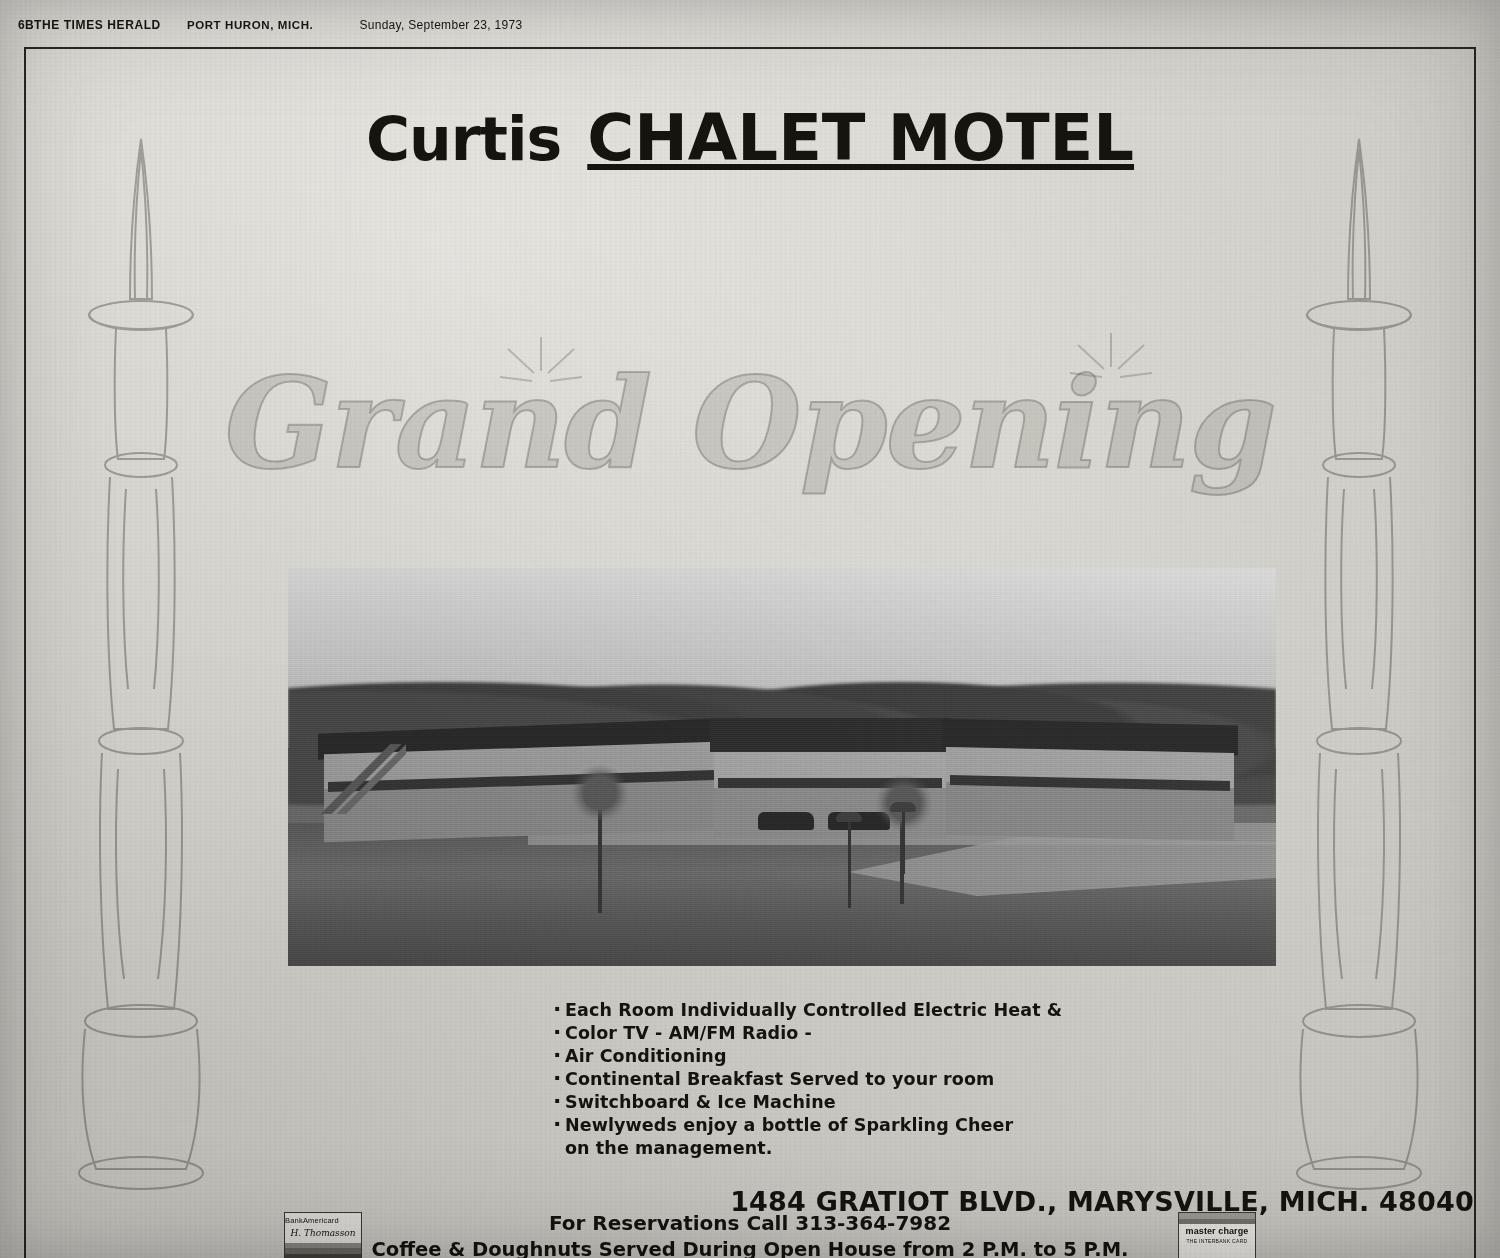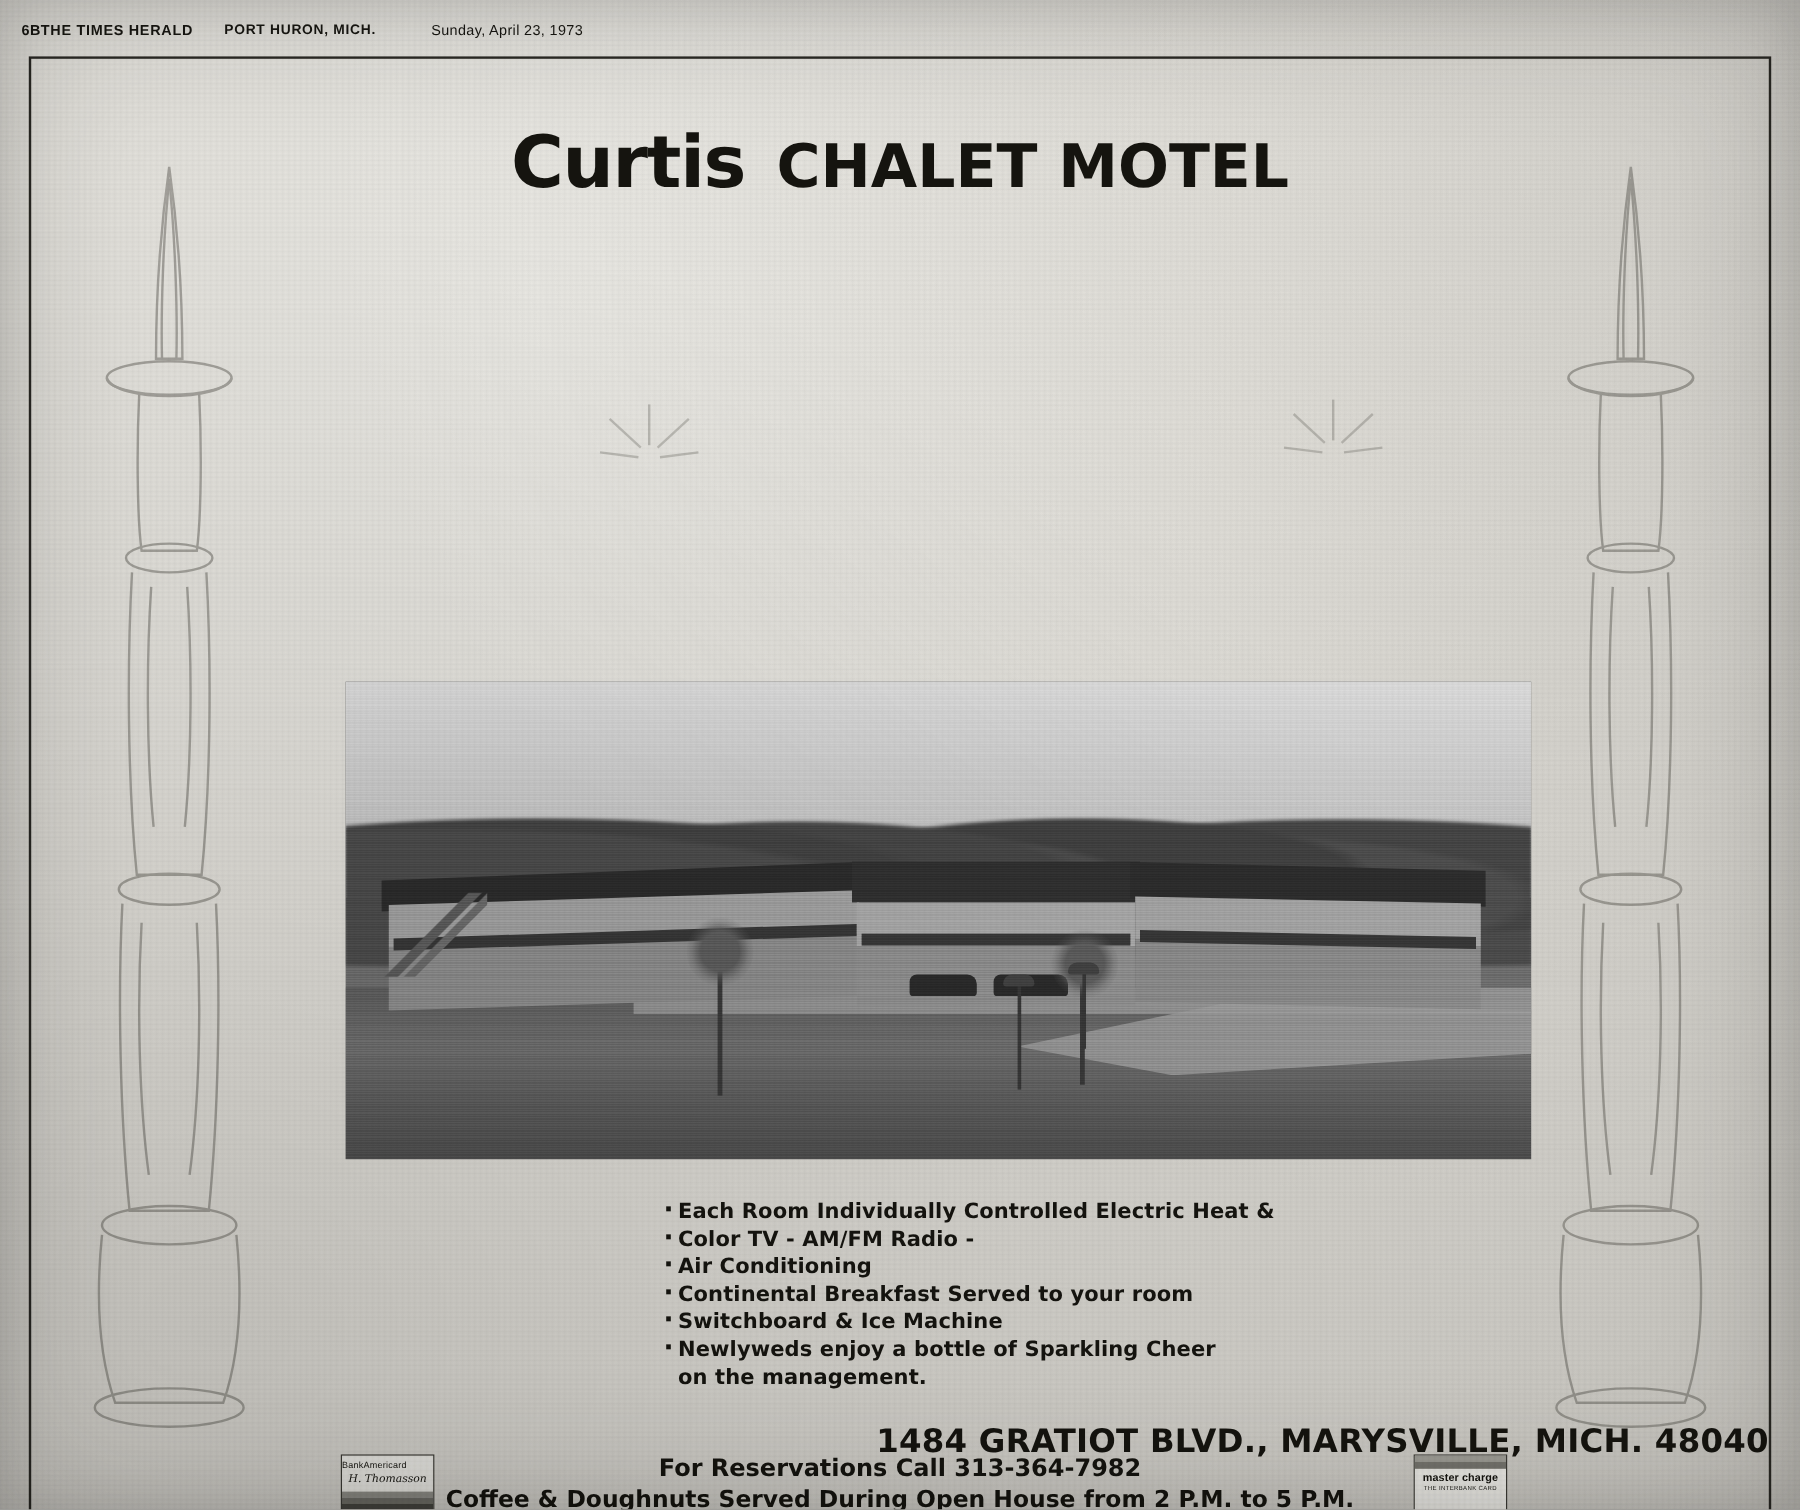--- a/index.html
+++ b/index.html
@@ -100,22 +100,23 @@
   }
   .brand {
     font-family: "DejaVu Sans", sans-serif;
     font-weight: 700;
     font-size: 60px;
     letter-spacing: -1px;
   }
   .bigname {
     font-family: "DejaVu Sans", sans-serif;
     font-weight: 700;
-    font-size: 50px;
+    font-size: 64px;
     letter-spacing: 0px;
+    text-decoration: underline;
   }
   .announces {
     margin-top: 28px;
     font-family: "DejaVu Sans", sans-serif;
     font-weight: 700;
     font-size: 40px;
     text-align: center;
     letter-spacing: .2px;
   }
 
@@ -358,21 +359,21 @@
 </style>
 </head>
 <body>
 
 <div class="page">
 
   <div class="masthead">
     <span class="folio">6B</span>
     <span class="paper">THE TIMES HERALD</span>
     <span class="city">PORT HURON, MICH.</span>
-    <span class="date">Sunday, April 23, 1973</span>
+    <span class="date">Sunday, September 23, 1973</span>
   </div>
 
   <div class="ad-border">
     <div class="ad-inner">
 
       <svg class="candle left" viewBox="0 0 170 1080">
         <g fill="none" stroke="#4a4942" stroke-width="2">
           <path d="M85 10 C78 60 74 120 74 170 L96 170 C96 120 92 60 85 10 Z"></path>
           <path d="M85 20 C80 70 78 130 79 170"></path>
           <path d="M85 20 C90 70 92 130 91 170"></path>
@@ -434,20 +435,21 @@
         </svg>
         <svg class="sparkle" style="left:1040px; top:-22px;" viewBox="0 0 90 90">
           <g stroke="#6b6a63" stroke-width="2" fill="none">
             <line x1="45" y1="6" x2="45" y2="40"></line>
               <line x1="12" y1="18" x2="38" y2="42"></line>
             <line x1="78" y1="18" x2="52" y2="42"></line>
               <line x1="4" y1="46" x2="36" y2="50"></line>
             <line x1="86" y1="46" x2="54" y2="50"></line>
           </g>
         </svg>
+        <span class="go-text">Grand Opening</span>
       </div>
 
       <div class="photo" title="">
         <div class="sky"></div>
         <div class="treeline"></div>
         <div class="ground"></div>
         <div class="drive2"></div>
         <div class="drive"></div>
         <div class="building">
           <div class="bl-roof"></div>

